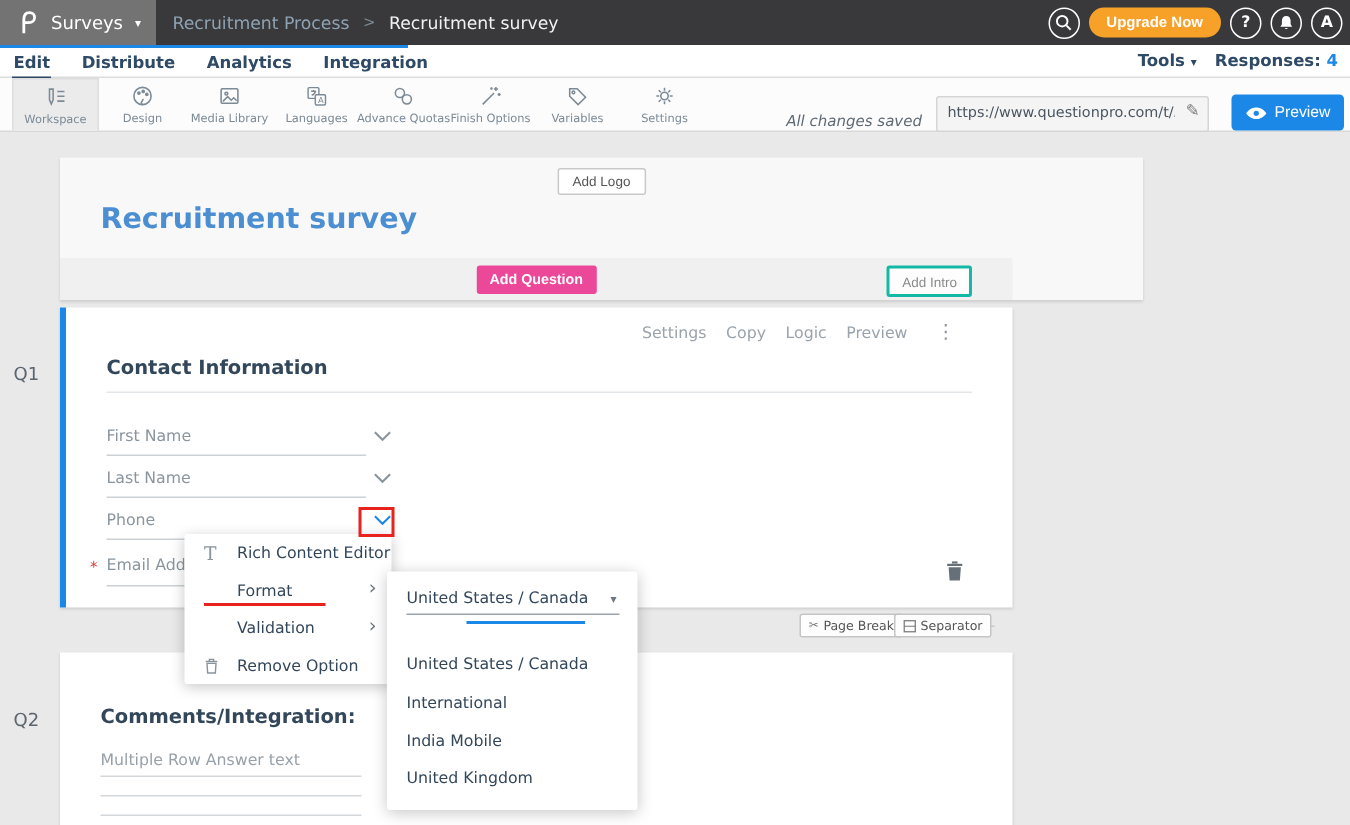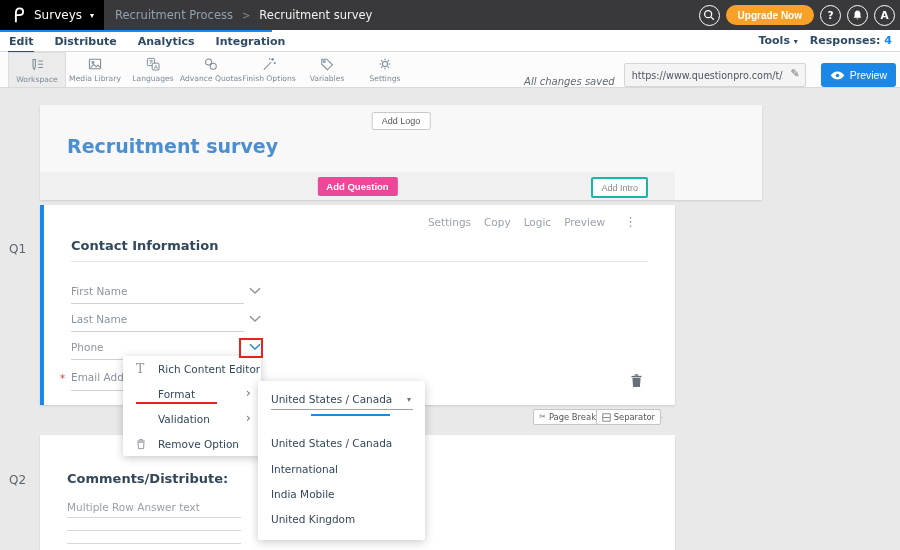--- a/index.html
+++ b/index.html
@@ -1,21 +1,21 @@
 <!DOCTYPE html>
 <html><head>
 <meta charset="utf-8">
 <style>
   *{margin:0;padding:0;box-sizing:border-box}
   body{font-family:"DejaVu Sans","Liberation Sans",sans-serif;background:#d0d0d0}
   .screen{position:relative;width:900px;height:550px;background:#e9e9e9;overflow:hidden}
 
   
   .topbar{position:absolute;left:0;top:0;width:900px;height:30px;background:#39393b}
-  .logo-block{position:absolute;left:0;top:0;width:104px;height:30px;background:#000000;display:flex;align-items:center;gap:8px;padding-left:11px;cursor:pointer}
+  .logo-block{position:absolute;left:0;top:0;width:104px;height:30px;background:#737373;display:flex;align-items:center;gap:8px;padding-left:11px;cursor:pointer}
   .logo-block .product{color:#fff;font-size:12px}
   .logo-block .caret{color:#fff;font-size:8px;margin-top:1px}
   .brand-underline{position:absolute;left:0;top:30px;width:272px;height:2px;background:#1b87e6;z-index:4}
   .breadcrumb{position:absolute;left:115px;top:0;height:30px;display:flex;align-items:center;gap:9px;font-size:11.5px}
   .bc-parent{color:#8fa2b2;cursor:pointer}
   .bc-sep{color:#7b8b97;font-size:10px}
   .bc-current{color:#f1f1f1}
   .tb-right{position:absolute;right:5px;top:0;height:30px;display:flex;align-items:center;gap:6px}
   .circle-btn{width:21px;height:21px;border:1.4px solid #fff;border-radius:50%;display:flex;align-items:center;justify-content:center;color:#fff;font-size:10.5px;font-weight:bold;cursor:pointer;background:transparent}
   .upgrade{height:20px;background:#f7a128;border:none;border-radius:10px;color:#fff;font-size:10px;font-weight:bold;padding:0 12px;cursor:pointer}
@@ -177,20 +177,30 @@
     <div class="tb-items">
       <div class="tb-item active">
         <svg width="16" height="16" viewBox="0 0 20 20" fill="none" stroke="#7c8a96" stroke-width="1.3">
             <path d="M5 3h3v9l-1.5 3.5L5 12z"></path>
             <path d="M11.5 5h6M11.5 9h6M11.5 13h6"></path>
           </svg>
         <span class="tb-label">Workspace</span>
       </div>
       <div class="tb-item">
         <svg width="16" height="16" viewBox="0 0 20 20" fill="none" stroke="#7c8a96" stroke-width="1.3">
+            <circle cx="10" cy="10" r="7.2"></circle>
+            <circle cx="7" cy="7.6" r="0.9" fill="#7c8a96"></circle>
+            <circle cx="10.6" cy="6.2" r="0.9" fill="#7c8a96"></circle>
+            <circle cx="13.6" cy="8.6" r="0.9" fill="#7c8a96"></circle>
+            <path d="M10 17.2c-2.6-1.6.8-3.4.4-4.8"></path>
+          </svg>
+        <span class="tb-label">Design</span>
+      </div>
+      <div class="tb-item">
+        <svg width="16" height="16" viewBox="0 0 20 20" fill="none" stroke="#7c8a96" stroke-width="1.3">
             <rect x="3" y="4" width="14" height="12" rx="1"></rect>
             <circle cx="7.4" cy="8" r="1.2"></circle>
             <path d="M4.5 14.5l4-4 3 3 2-2 2.5 2.5"></path>
           </svg>
         <span class="tb-label">Media Library</span>
       </div>
       <div class="tb-item">
         <svg width="16" height="16" viewBox="0 0 20 20" fill="none" stroke="#7c8a96" stroke-width="1.2">
             <rect x="3" y="3" width="9" height="9" rx="1"></rect>
             <path d="M5.5 6h4M7.5 5v1M6 9.5c1.5-.6 3-2 3.2-3.5"></path>
@@ -311,21 +321,21 @@
       <span class="ico"><svg width="9" height="9" viewBox="0 0 11 11">
             <rect x="1" y="1" width="9" height="9" fill="none" stroke="#777" stroke-width="1"></rect>
             <path d="M1 5.5h9" stroke="#777" stroke-width="1"></path>
           </svg></span>
       <span>Separator</span>
     </span>
   </div>
 
   <span class="q-side-label q2-label">Q2</span>
   <section class="qcard q2">
-    <div class="q-heading" style="top:36px">Comments/Distribute:</div>
+    <div class="q-heading" style="top:36px">Comments/Integration:</div>
     <div class="q2-ph">Multiple Row Answer text</div>
     <span class="ans-line al1"></span>
     <span class="ans-line al2"></span>
     <span class="ans-line al3"></span>
   </section>
 
   <div class="ctx-menu">
     <div class="ctx-item">
       <span class="ctx-icon serifT">T</span>
       <span class="ctx-label">Rich Content Editor</span>

